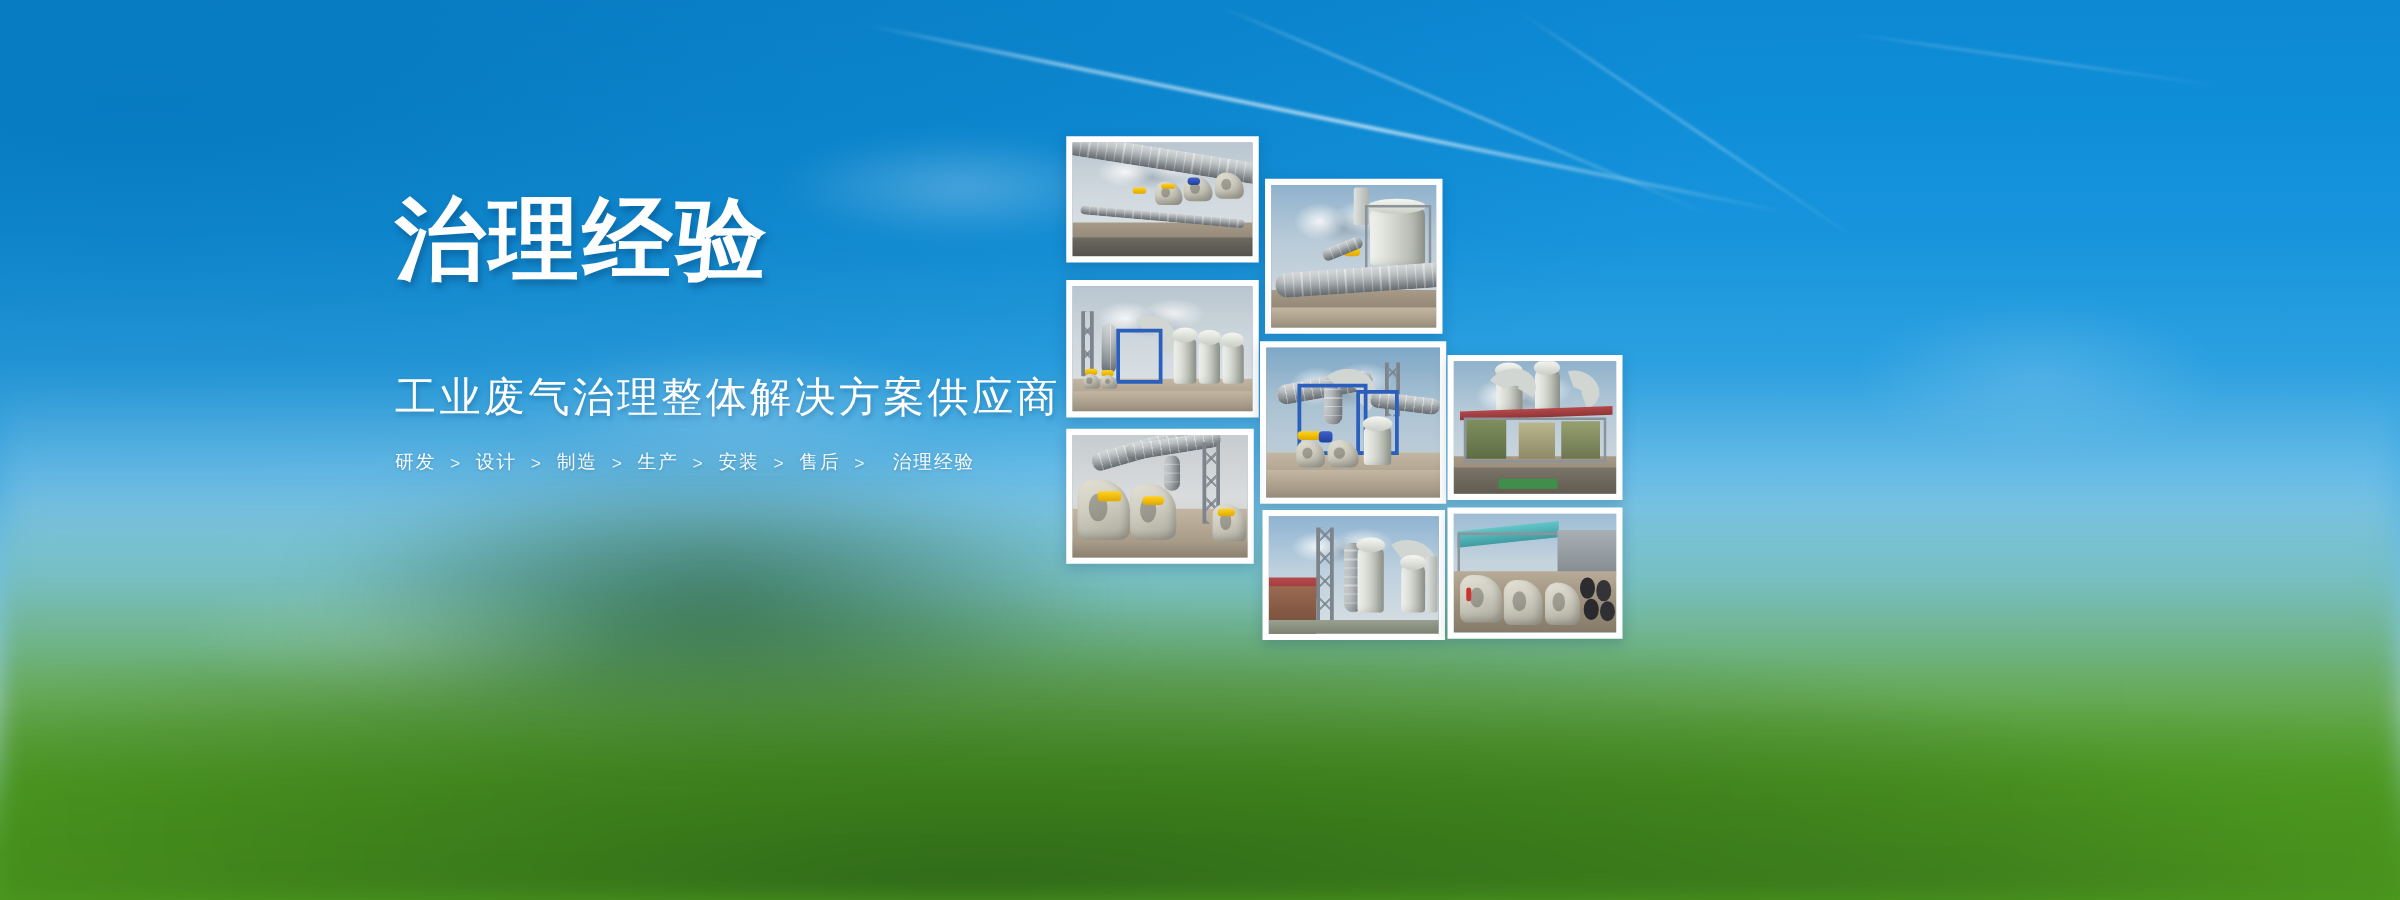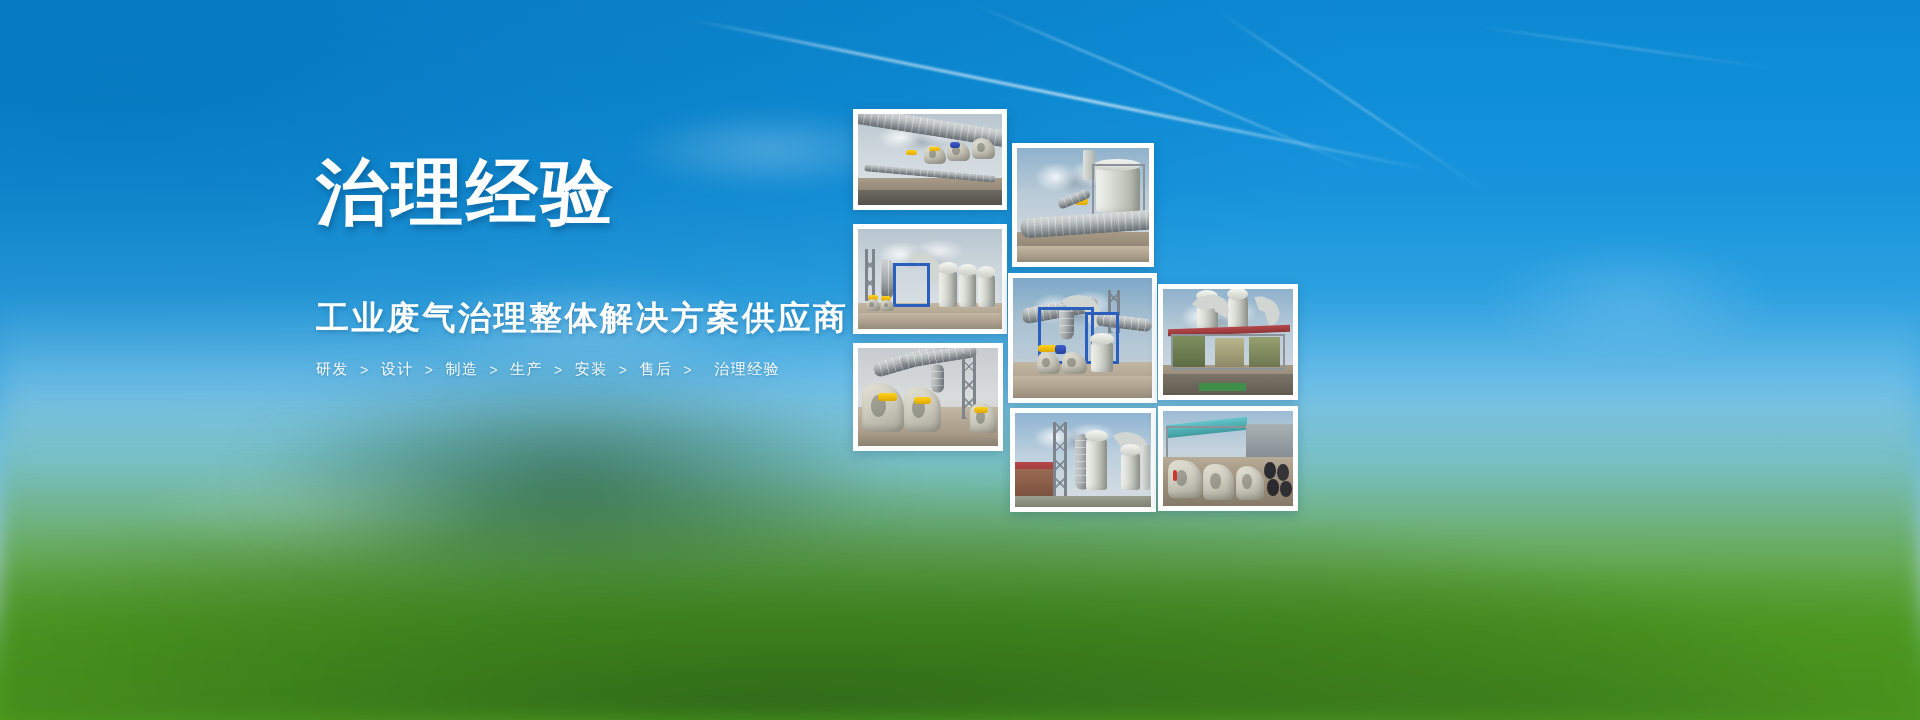--- a/index.html
+++ b/index.html
@@ -89,21 +89,21 @@
     font-weight:700;
     line-height:84px;
     color:#ffffff;
     letter-spacing:3px;
     text-shadow:2px 4px 6px rgba(0,60,110,.42);
     white-space:nowrap;
   }
   .subtitle {
     margin-top:62px;
     font-size:33px;
-    font-weight:700;
+    font-weight:400;
     line-height:44px;
     color:#ffffff;
     letter-spacing:2.5px;
     text-shadow:1px 2px 4px rgba(0,60,110,.30);
     white-space:nowrap;
   }
   .process {
     margin-top:20px;
     display:flex;
     align-items:center;

